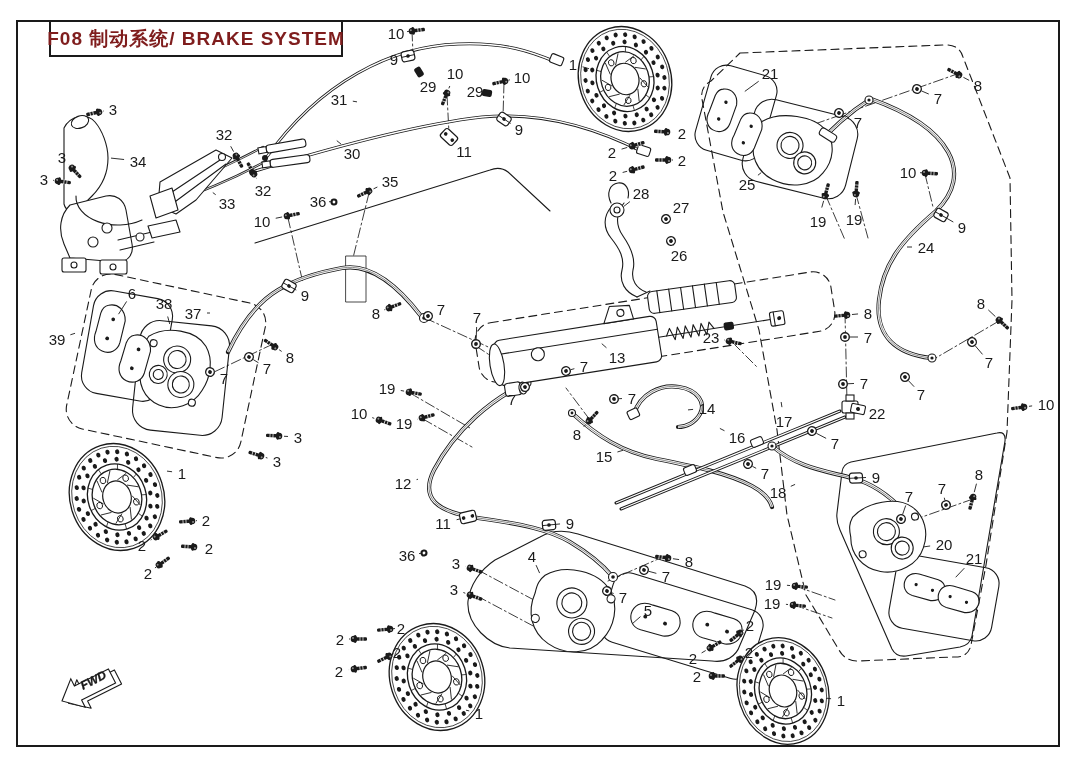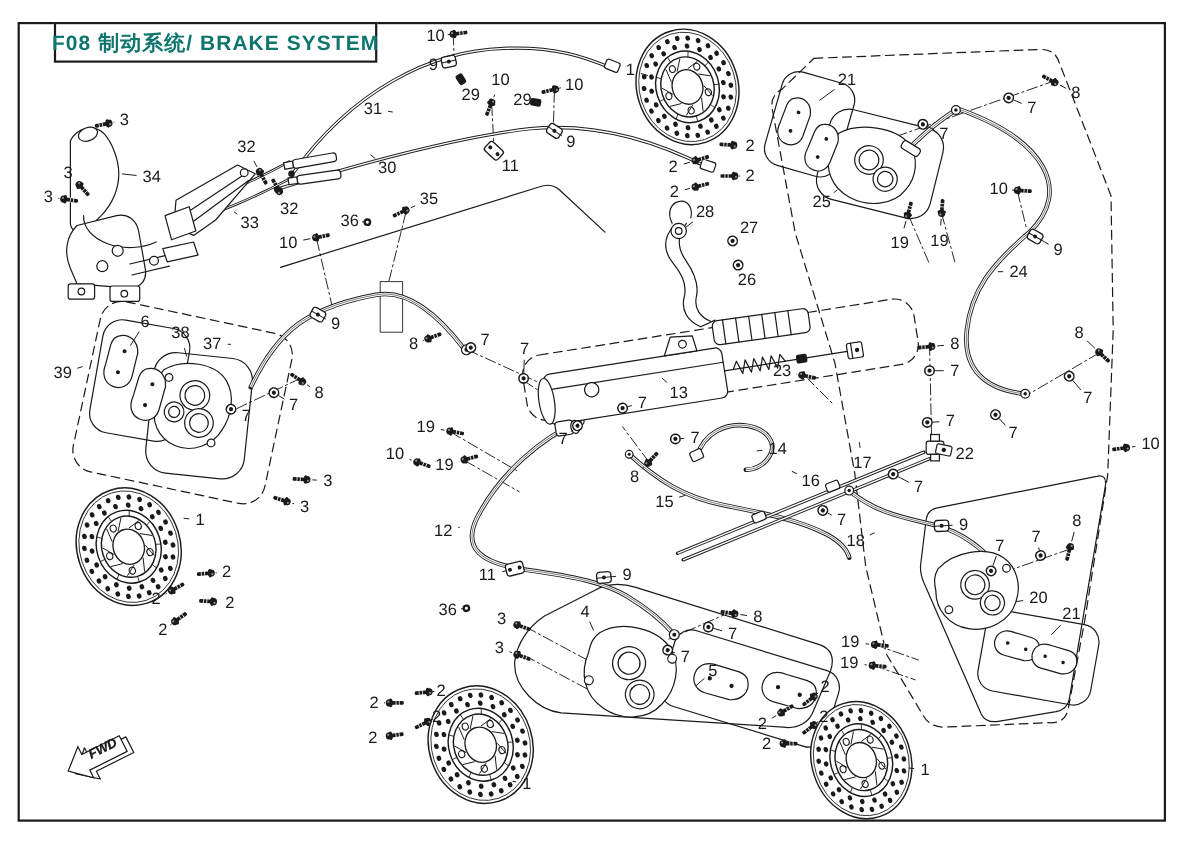--- a/index.html
+++ b/index.html
@@ -3,21 +3,21 @@
 <meta charset="utf-8">
 <style>
   html,body{margin:0;padding:0;background:#fff;}
   .page{position:relative;width:1077px;height:765px;background:#fff;overflow:hidden;
         font-family:"Liberation Sans",sans-serif;}
   .frame{position:absolute;left:16px;top:20px;width:1044px;height:727px;
          border:2px solid #1a1a1a;box-sizing:border-box;}
   .title-box{position:absolute;left:31px;top:-2px;width:294px;height:37px;
          border:2px solid #1a1a1a;background:#fff;box-sizing:border-box;
          display:flex;align-items:center;justify-content:center;}
-  .title-box span{font-size:19px;font-weight:bold;letter-spacing:1px;color:#0f766e;white-space:nowrap;}
+  .title-box span{font-size:19px;font-weight:bold;letter-spacing:1px;color:#7f1d1d;white-space:nowrap;}
   svg{position:absolute;left:0;top:0;}
   .ln{stroke:#1a1a1a;fill:none;stroke-width:1.1;stroke-linecap:round;stroke-linejoin:round;}
   .dsh{stroke-dasharray:8 5;}
   .ax{stroke-dasharray:10 3 2 3;stroke-width:0.85;}
   .fw{fill:#fff;stroke:#1a1a1a;stroke-width:1.1;}
   .fdk{fill:#1a1a1a;stroke:none;}
   .co-text{font-family:"Liberation Sans",sans-serif;font-size:15px;fill:#1a1a1a;}
   .fwd-text{font-family:"Liberation Sans",sans-serif;font-size:12px;font-weight:bold;
             font-style:italic;fill:#1a1a1a;stroke:#1a1a1a;stroke-width:0.3;}
 </style>

